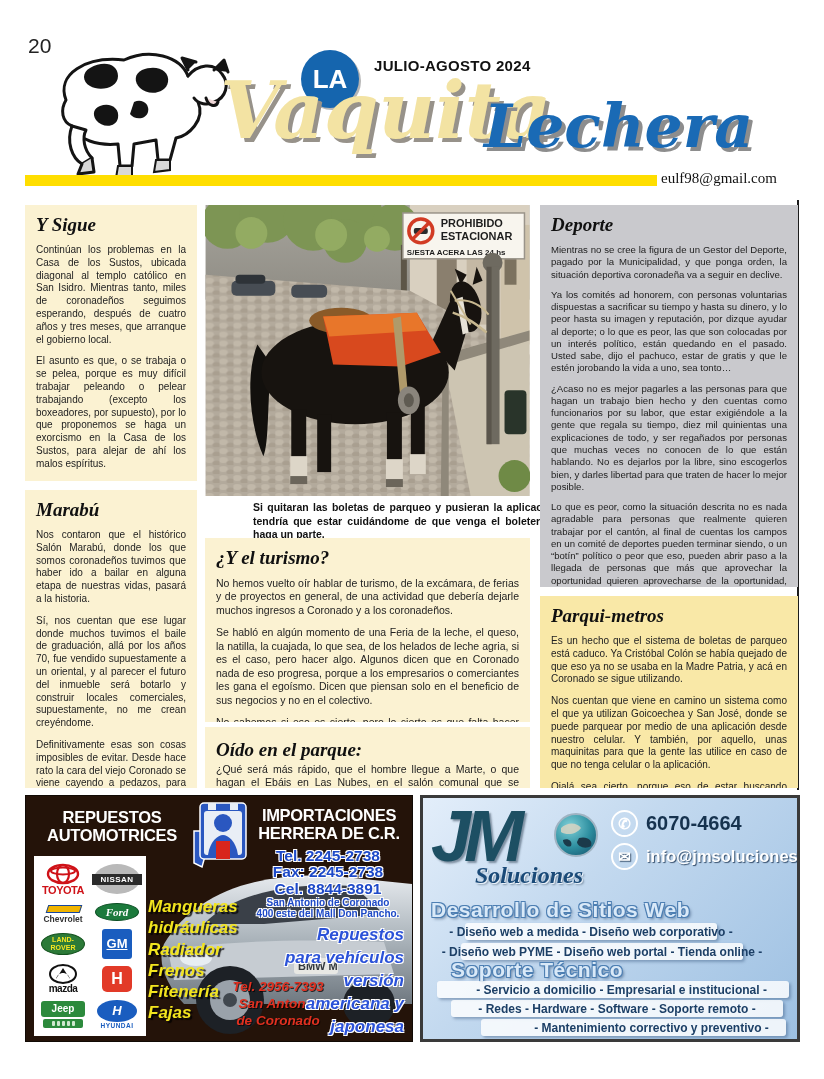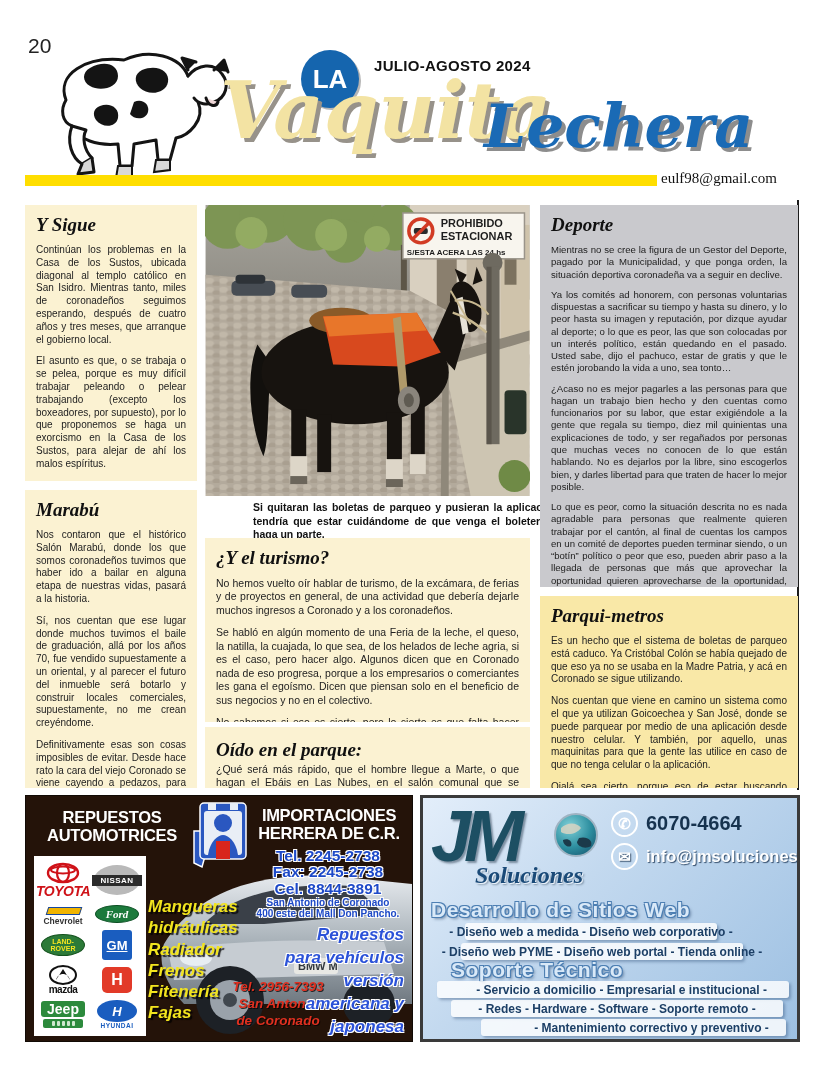--- a/index.html
+++ b/index.html
@@ -65,38 +65,38 @@
      text-shadow:2px 2px 1px rgba(0,0,0,.8); }
   .adh-redtel { position:absolute; left:192px; top:183px; width:120px; text-align:center;
      font-weight:bold; font-style:italic; color:#e03020; font-size:13.5px; line-height:1.25;
      text-shadow:1px 1px 0 rgba(0,0,0,.7); }
   .adh-tagline { position:absolute; right:8px; top:128px; width:150px; text-align:right;
      font-style:italic; font-weight:bold; font-size:17px; color:#2b52d8; line-height:1.35;
      text-shadow:-1px -1px 0 #fff,1px -1px 0 #fff,-1px 1px 0 #fff,1px 1px 0 #fff; }
   
   .b-text { font-weight:bold; }
   .toyota-mark { width:34px; height:22px; }
-  .toyota .b-text { color:#cf1218; font-size:14px; letter-spacing:-.5px;font-style:italic; }
+  .toyota .b-text { color:#cf1218; font-size:11px; letter-spacing:-.5px; }
   .nissan-badge { width:46px; height:30px; border-radius:50%; background:#b9b9b9; position:relative; }
   .nissan-badge .bar { position:absolute; left:-2px; right:-2px; top:10px; height:11px; background:#2b2b2b; color:#fff;
      font-weight:bold; font-size:8px; text-align:center; line-height:11px; letter-spacing:.5px; }
   .chev-mark { width:40px; height:14px; position:relative; }
   .chev-mark::before { content:""; position:absolute; left:4px; top:4px; width:32px; height:6px; background:#f0b400; border:1px solid #1546a0; transform:skewX(-18deg); }
   .chevrolet .b-text { color:#333; font-size:8.5px; }
   .ford-oval { width:44px; height:18px; border-radius:50%; background:#1c7a3c; color:#fff; font-family:"Liberation Serif",serif;
      font-style:italic; font-weight:bold; font-size:11px; display:flex; align-items:center; justify-content:center; border:1px solid #0d4f24; }
   .lr-oval { width:44px; height:22px; border-radius:50%; background:#2c7a38; color:#f5e520; font-weight:bold; font-size:7px;
      display:flex; align-items:center; justify-content:center; text-align:center; line-height:1.1; border:1px solid #14521e; }
   .gm-box { width:30px; height:30px; background:#1a5dbf; color:#fff; font-weight:bold; font-size:13px;
      display:flex; align-items:center; justify-content:center; border-radius:3px; text-decoration:underline; }
   .mazda-mark { width:30px; height:20px; }
   .mazda .b-text { color:#111; font-size:10px; letter-spacing:-.5px; }
   .honda-box { width:30px; height:26px; background:#e23a28; color:#fff; font-weight:bold; font-size:16px;
      display:flex; align-items:center; justify-content:center; border-radius:5px; }
-  .jeep-badge { width:44px; height:16px; background:#2c8a3c; color:#fff; font-weight:bold; font-size:14px;
+  .jeep-badge { width:44px; height:16px; background:#2c8a3c; color:#fff; font-weight:bold; font-size:10px;
      display:flex; align-items:center; justify-content:center; border-radius:3px; }
   .jeep-grille { width:40px; height:9px; background:#2c8a3c; border-radius:2px; margin-top:2px; display:flex; gap:2px; align-items:center; justify-content:center; }
   .jeep-grille i { width:3px; height:5px; background:#cfe8cf; border-radius:1px; }
   .hyundai-oval { width:40px; height:22px; border-radius:50%; background:#1a5dbf; color:#fff; font-style:italic; font-weight:bold; font-size:13px;
      display:flex; align-items:center; justify-content:center; }
   .hyundai .b-text { color:#1a5dbf; font-size:6.5px; letter-spacing:.5px; margin-top:1px; }
   
   .ad-jm {
     position:absolute; left:420px; top:795px; width:380px; height:247px;
     background:linear-gradient(135deg,#e3eefa 0%,#c3d9ef 40%,#9dc0e2 100%);

